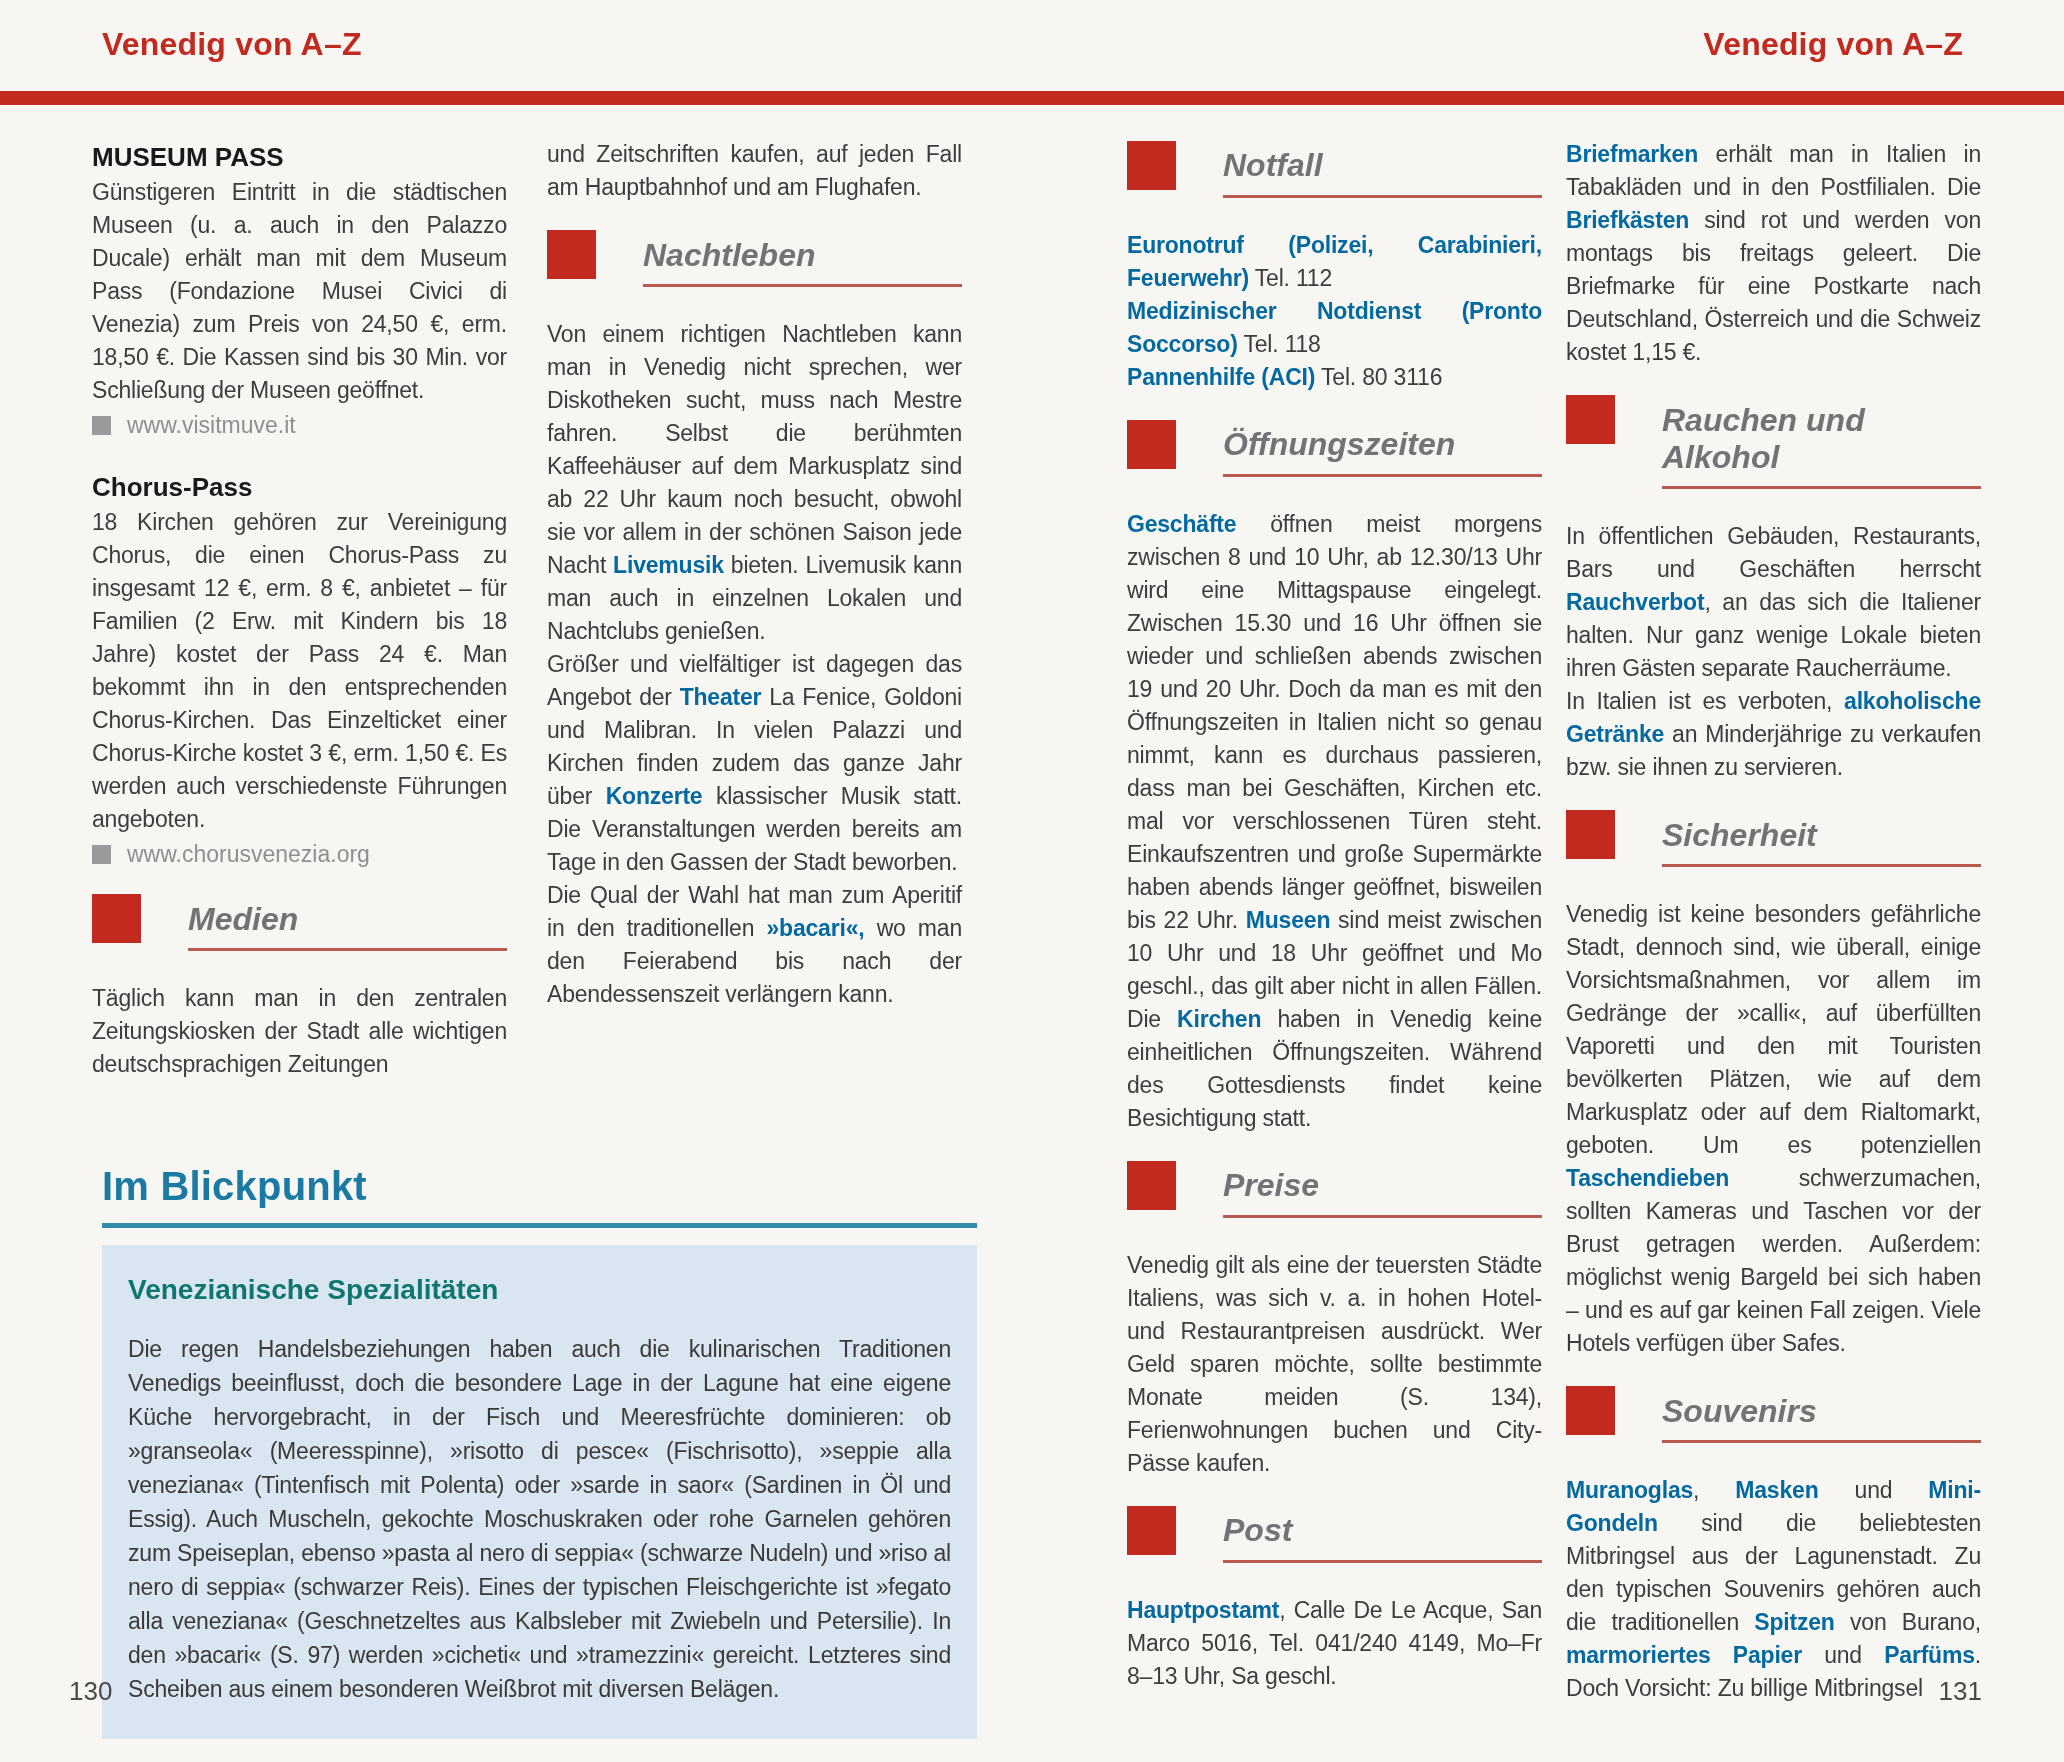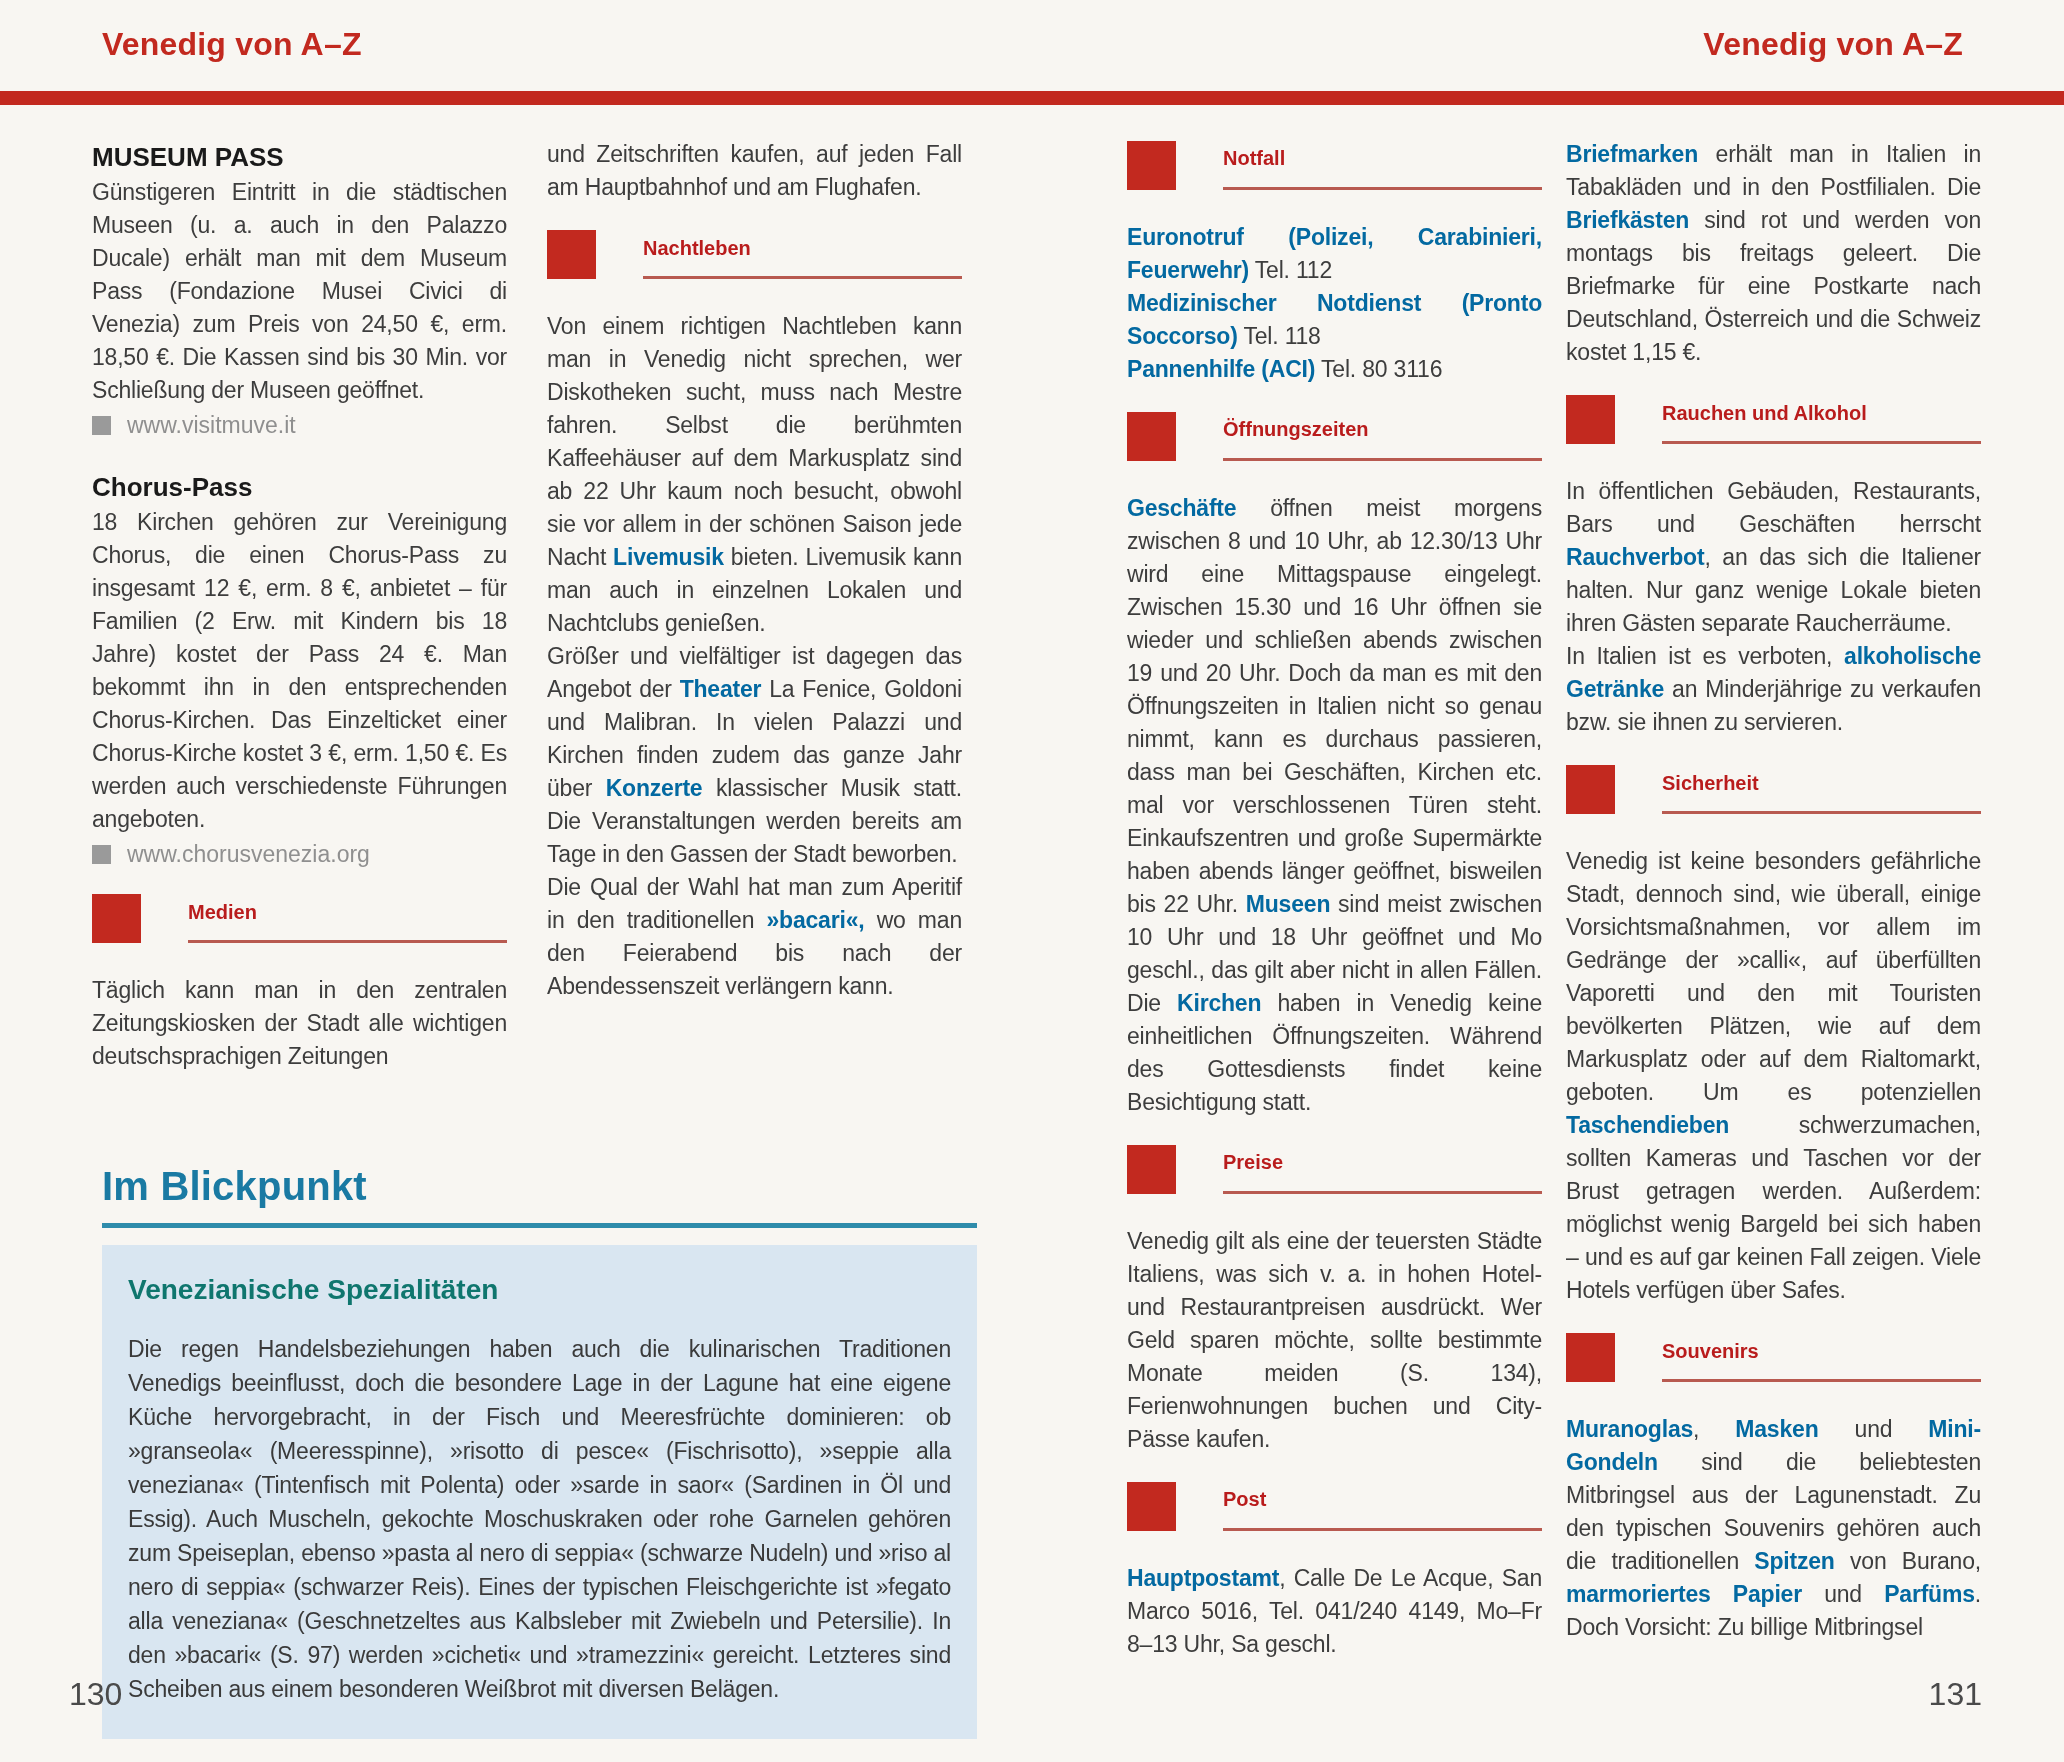--- a/index.html
+++ b/index.html
@@ -21,31 +21,31 @@
   .bh{font-size:26px;font-weight:bold;color:#1a1a1a;line-height:38px;margin-top:29px;}
   .bh:first-child{margin-top:0;}
   .linkrow{display:flex;align-items:center;gap:16px;margin:5.2px 0 22.4px;}
   .lsq{width:19px;height:19px;background:var(--gray,#9a9a9a);flex:none;}
   .ltx{font-size:23px;color:#8f8f8f;}
 
   .sec{display:flex;margin:26px 0 31px;}
   .sec:first-child{margin-top:2.6px;}
   .rsq{width:49px;height:49px;background:var(--red,#c2291f);flex:none;}
   .sec-body{flex:1;margin-left:47px;border-bottom:3.4px solid var(--rule,#b85a50);padding:6.9px 0 10.3px;}
-  .sec-title{font-size:20px;font-weight:bold;color:#b91c1c;line-height:1.15;}
+  .sec-title{font-size:32px;font-weight:bold;color:#737373;line-height:1.15;font-style:italic;}
 
   .focus{position:absolute;left:102px;top:1118px;width:875px;}
   .focus-title{font-size:40px;font-weight:bold;color:var(--teal,#1a7aa3);letter-spacing:0.2px;margin-top:46px;}
   .focus-rule{height:5.2px;background:var(--tealrule,#2f8cab);margin-top:13.8px;}
   .focus-box{margin-top:17px;background:var(--boxbg,#d9e6f1);padding:29px 26px 33px 26px;}
   .focus-heading{font-size:28px;font-weight:bold;color:#0f766e;}
   .focus-body{margin-top:26px;font-size:23px;line-height:34px;text-align:justify;color:#3a3a3a;
               letter-spacing:-0.2px;hyphens:auto;-webkit-hyphens:auto;}
 
-  .pageno{position:absolute;top:1676px;font-size:32px;color:#4a4a4a;}
+  .pageno{position:absolute;top:1676px;font-size:26px;color:#4a4a4a;}
   .pn-left{left:69px;}
   .pn-right{right:83px;}
 </style>
 </head>
 <body>
 
 <div class="page" style="--red: #c2291f; --rule: #b85a50; --teal: #1a7aa3; --tealrule: #2f8cab; --boxbg: #d9e6f1; --gray: #9a9a9a; --paper: #f8f6f2;">
   <div class="running-head rh-left">Venedig von A–Z</div>
   <div class="running-head rh-right">Venedig von A–Z</div>
   <div class="red-bar"></div>

